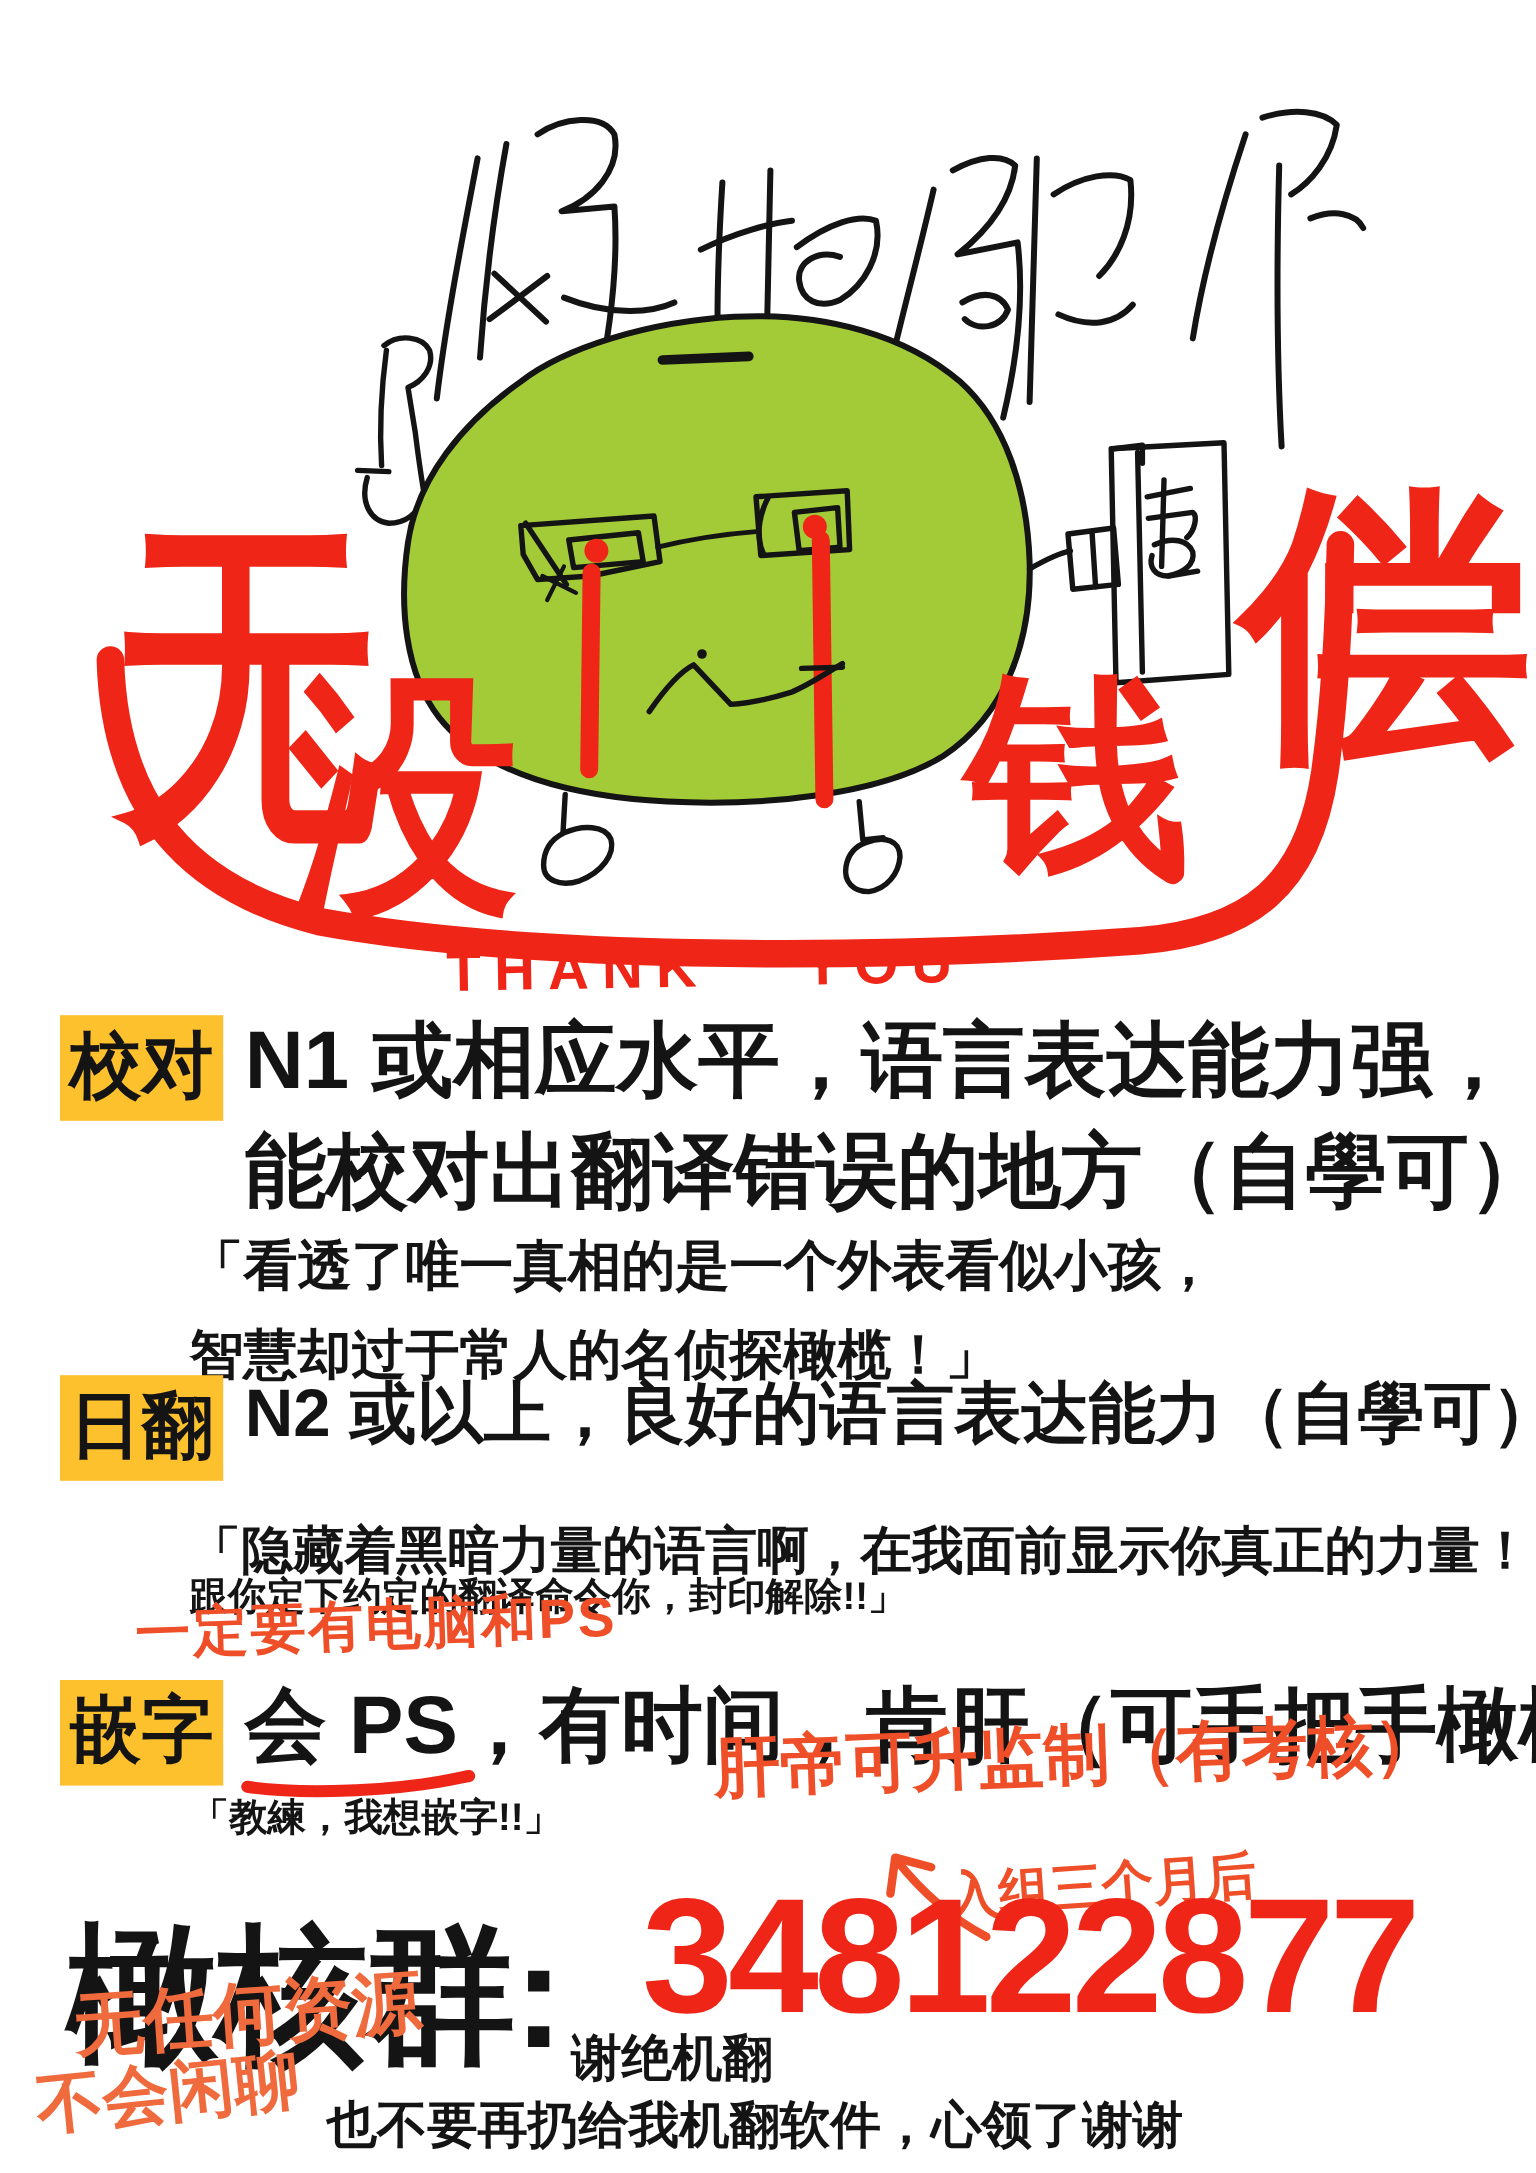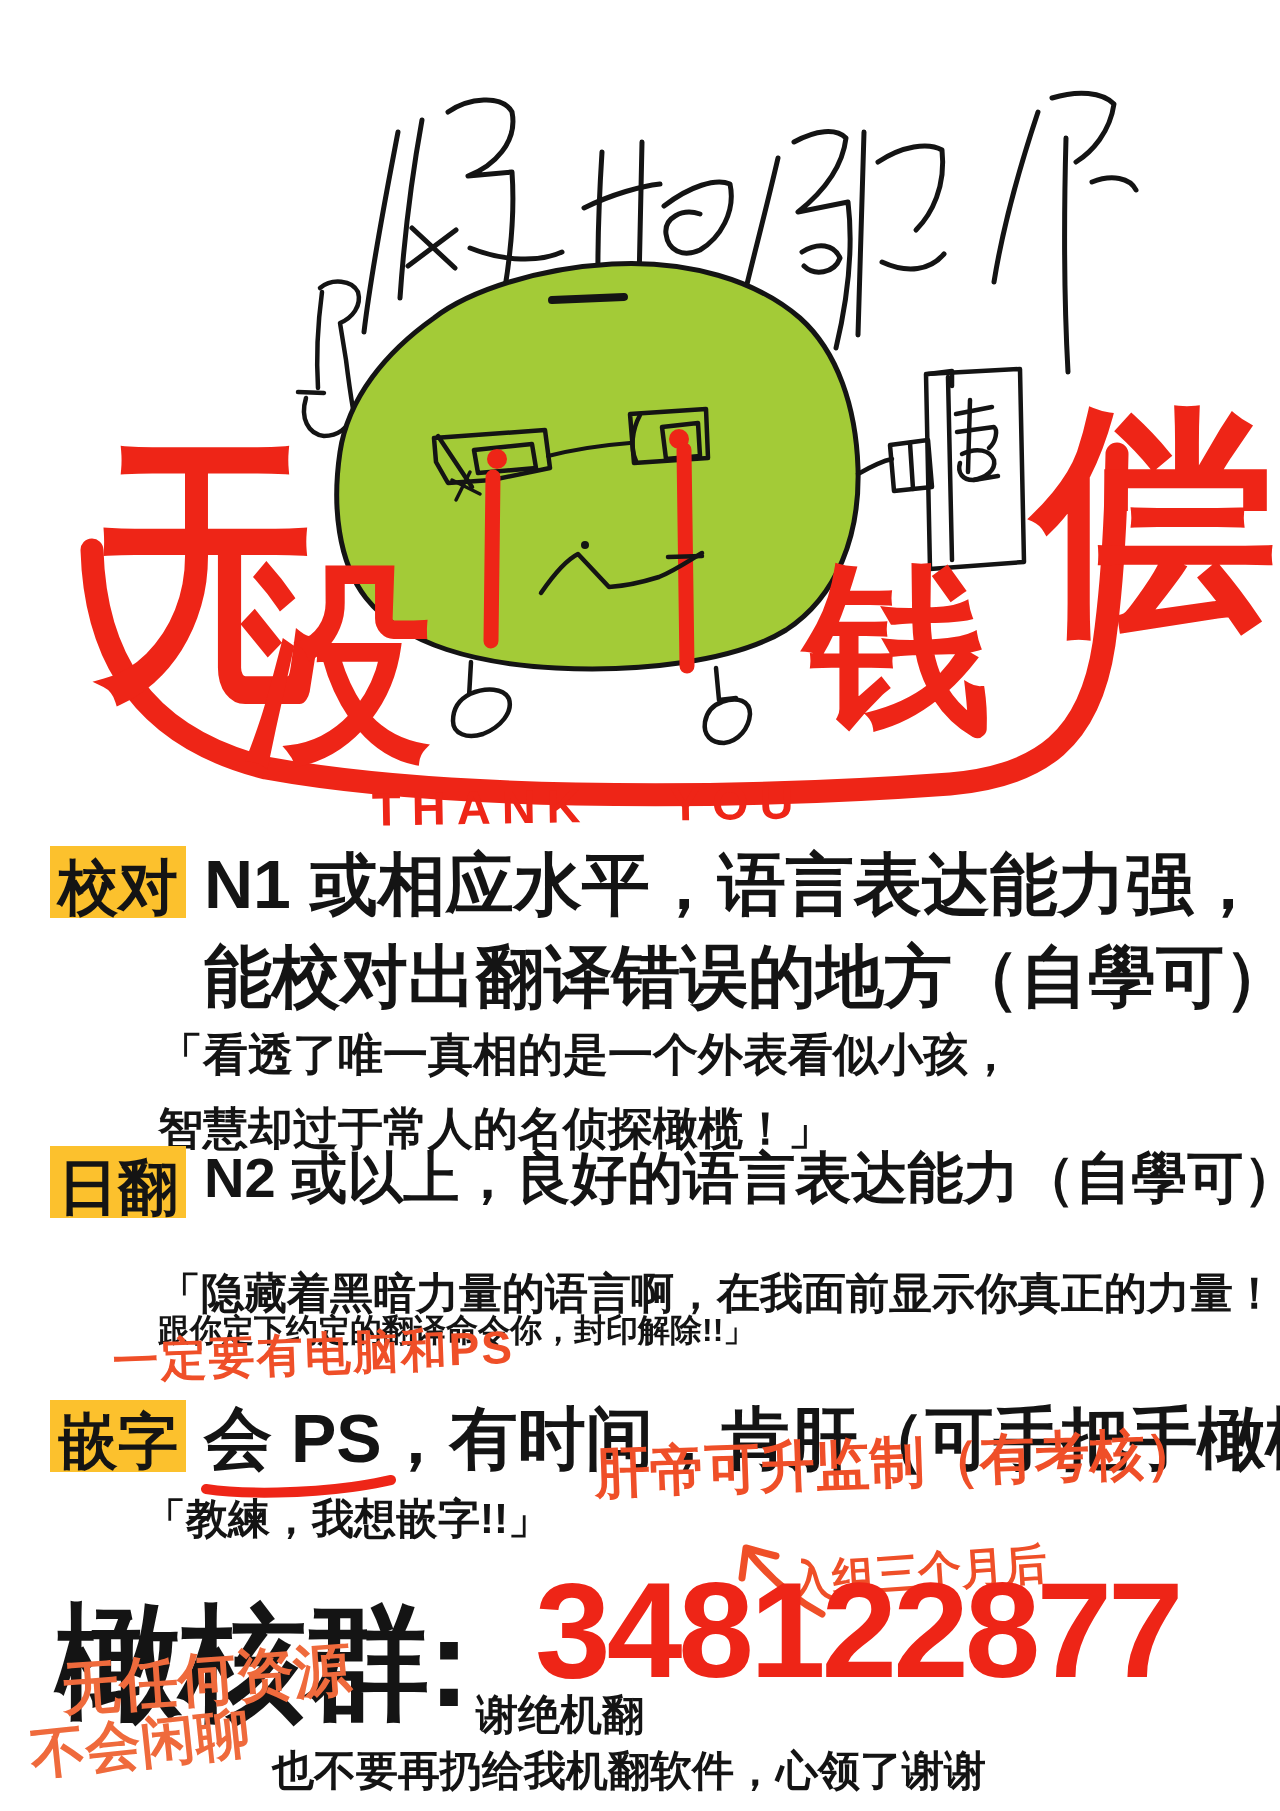--- a/index.html
+++ b/index.html
@@ -1,21 +1,21 @@
 <!DOCTYPE html>
 <html><head>
 <meta charset="utf-8">
 <style>
   html,body{margin:0;padding:0;}
   body{width:1280px;height:1811px;background:#ffffff;position:relative;overflow:hidden;
        font-family:"Liberation Sans","DejaVu Sans",sans-serif;}
   .abs{position:absolute;white-space:nowrap;line-height:1;}
   svg.art{position:absolute;left:0;top:0;width:1280px;height:1811px;}
   .bigchar{color:#ee2517;font-weight:bold;transform-origin:top left;}
-  .tag{background:#fcc12d;color:#141414;font-weight:800;font-size:60px;padding:12px 8px 0 8px;}
+  .tag{background:#fcc12d;color:#141414;font-weight:800;font-size:60px;padding:12px 8px 16px 8px;}
   .l1{font-weight:800;font-size:68px;color:#141414;}
   .q{font-weight:800;font-size:45px;color:#141414;}
   .hand{color:#ef4f28;font-weight:bold;transform-origin:left top;}
   .hand2{color:#ef6a3c;font-weight:bold;transform-origin:left top;}
   .thanks{color:#ee2517;font-weight:800;font-size:47px;letter-spacing:11px;word-spacing:55px;transform:rotate(-1deg);}
   .grp-label{font-size:126px;font-weight:700;color:#141414;letter-spacing:-2px;margin-top:28px;}
   .grp-num{font-size:136px;font-weight:800;color:#ee2517;letter-spacing:-4px;}
   .cnote{font-weight:800;font-size:42px;color:#141414;}
 </style>
 </head>
@@ -132,21 +132,21 @@
 <div class="abs q" style="left:158px;top:1106px;">智慧却过于常人的名侦探橄榄！」</div>
 
 <div class="abs tag" style="left:50px;top:1146px;">日翻</div>
 <div class="abs l1" style="left:204px;top:1150px;font-size:56px;">N2 或以上，良好的语言表达能力（自學可）</div>
 <div class="abs q" style="left:158px;top:1240px;font-size:43px;margin-top:32px;">「隐藏着黑暗力量的语言啊，在我面前显示你真正的力量！</div>
 <div class="abs q" style="left:158px;top:1314px;font-size:32px;">跟你定下约定的翻译命令你，封印解除!!」</div>
 <div class="abs hand" style="left:112px;top:1338px;font-size:46px;transform:rotate(-2deg);letter-spacing:2px;">一定要有电脑和PS</div>
 
 <div class="abs tag" style="left:50px;top:1400px;">嵌字</div>
 <div class="abs l1" style="left:204px;top:1404px;">会 PS，有时间，肯肝（可手把手橄榄）</div>
-<div class="abs q" style="left:144px;top:1498px;font-size:42px;">「教練，我想嵌字!!」</div>
+<div class="abs q" style="left:159px;top:1498px;font-size:32px;">「教練，我想嵌字!!」</div>
 <div class="abs hand" style="left:594px;top:1446px;font-size:55px;transform:rotate(-2deg);">肝帝可升监制（有考核）</div>
 <div class="abs hand" style="left:788px;top:1560px;font-size:43px;transform:rotate(-4deg);">入组三个月后</div>
 
 <div class="abs grp-label" style="left:56px;top:1572px;">橄核群:</div>
 <div class="abs grp-num" style="left:535px;top:1562px;">348122877</div>
 
 <div class="abs hand2" style="left:60px;top:1660px;font-size:58px;transform:rotate(-4deg);">无任何资源</div>
 <div class="abs hand2" style="left:28px;top:1728px;font-size:55px;transform:rotate(-6deg);">不会闲聊</div>
 <div class="abs cnote" style="left:455px;top:1694px;margin-left:21px;">谢绝机翻</div>
 <div class="abs cnote" style="left:272px;top:1750px;">也不要再扔给我机翻软件，心领了谢谢</div>

